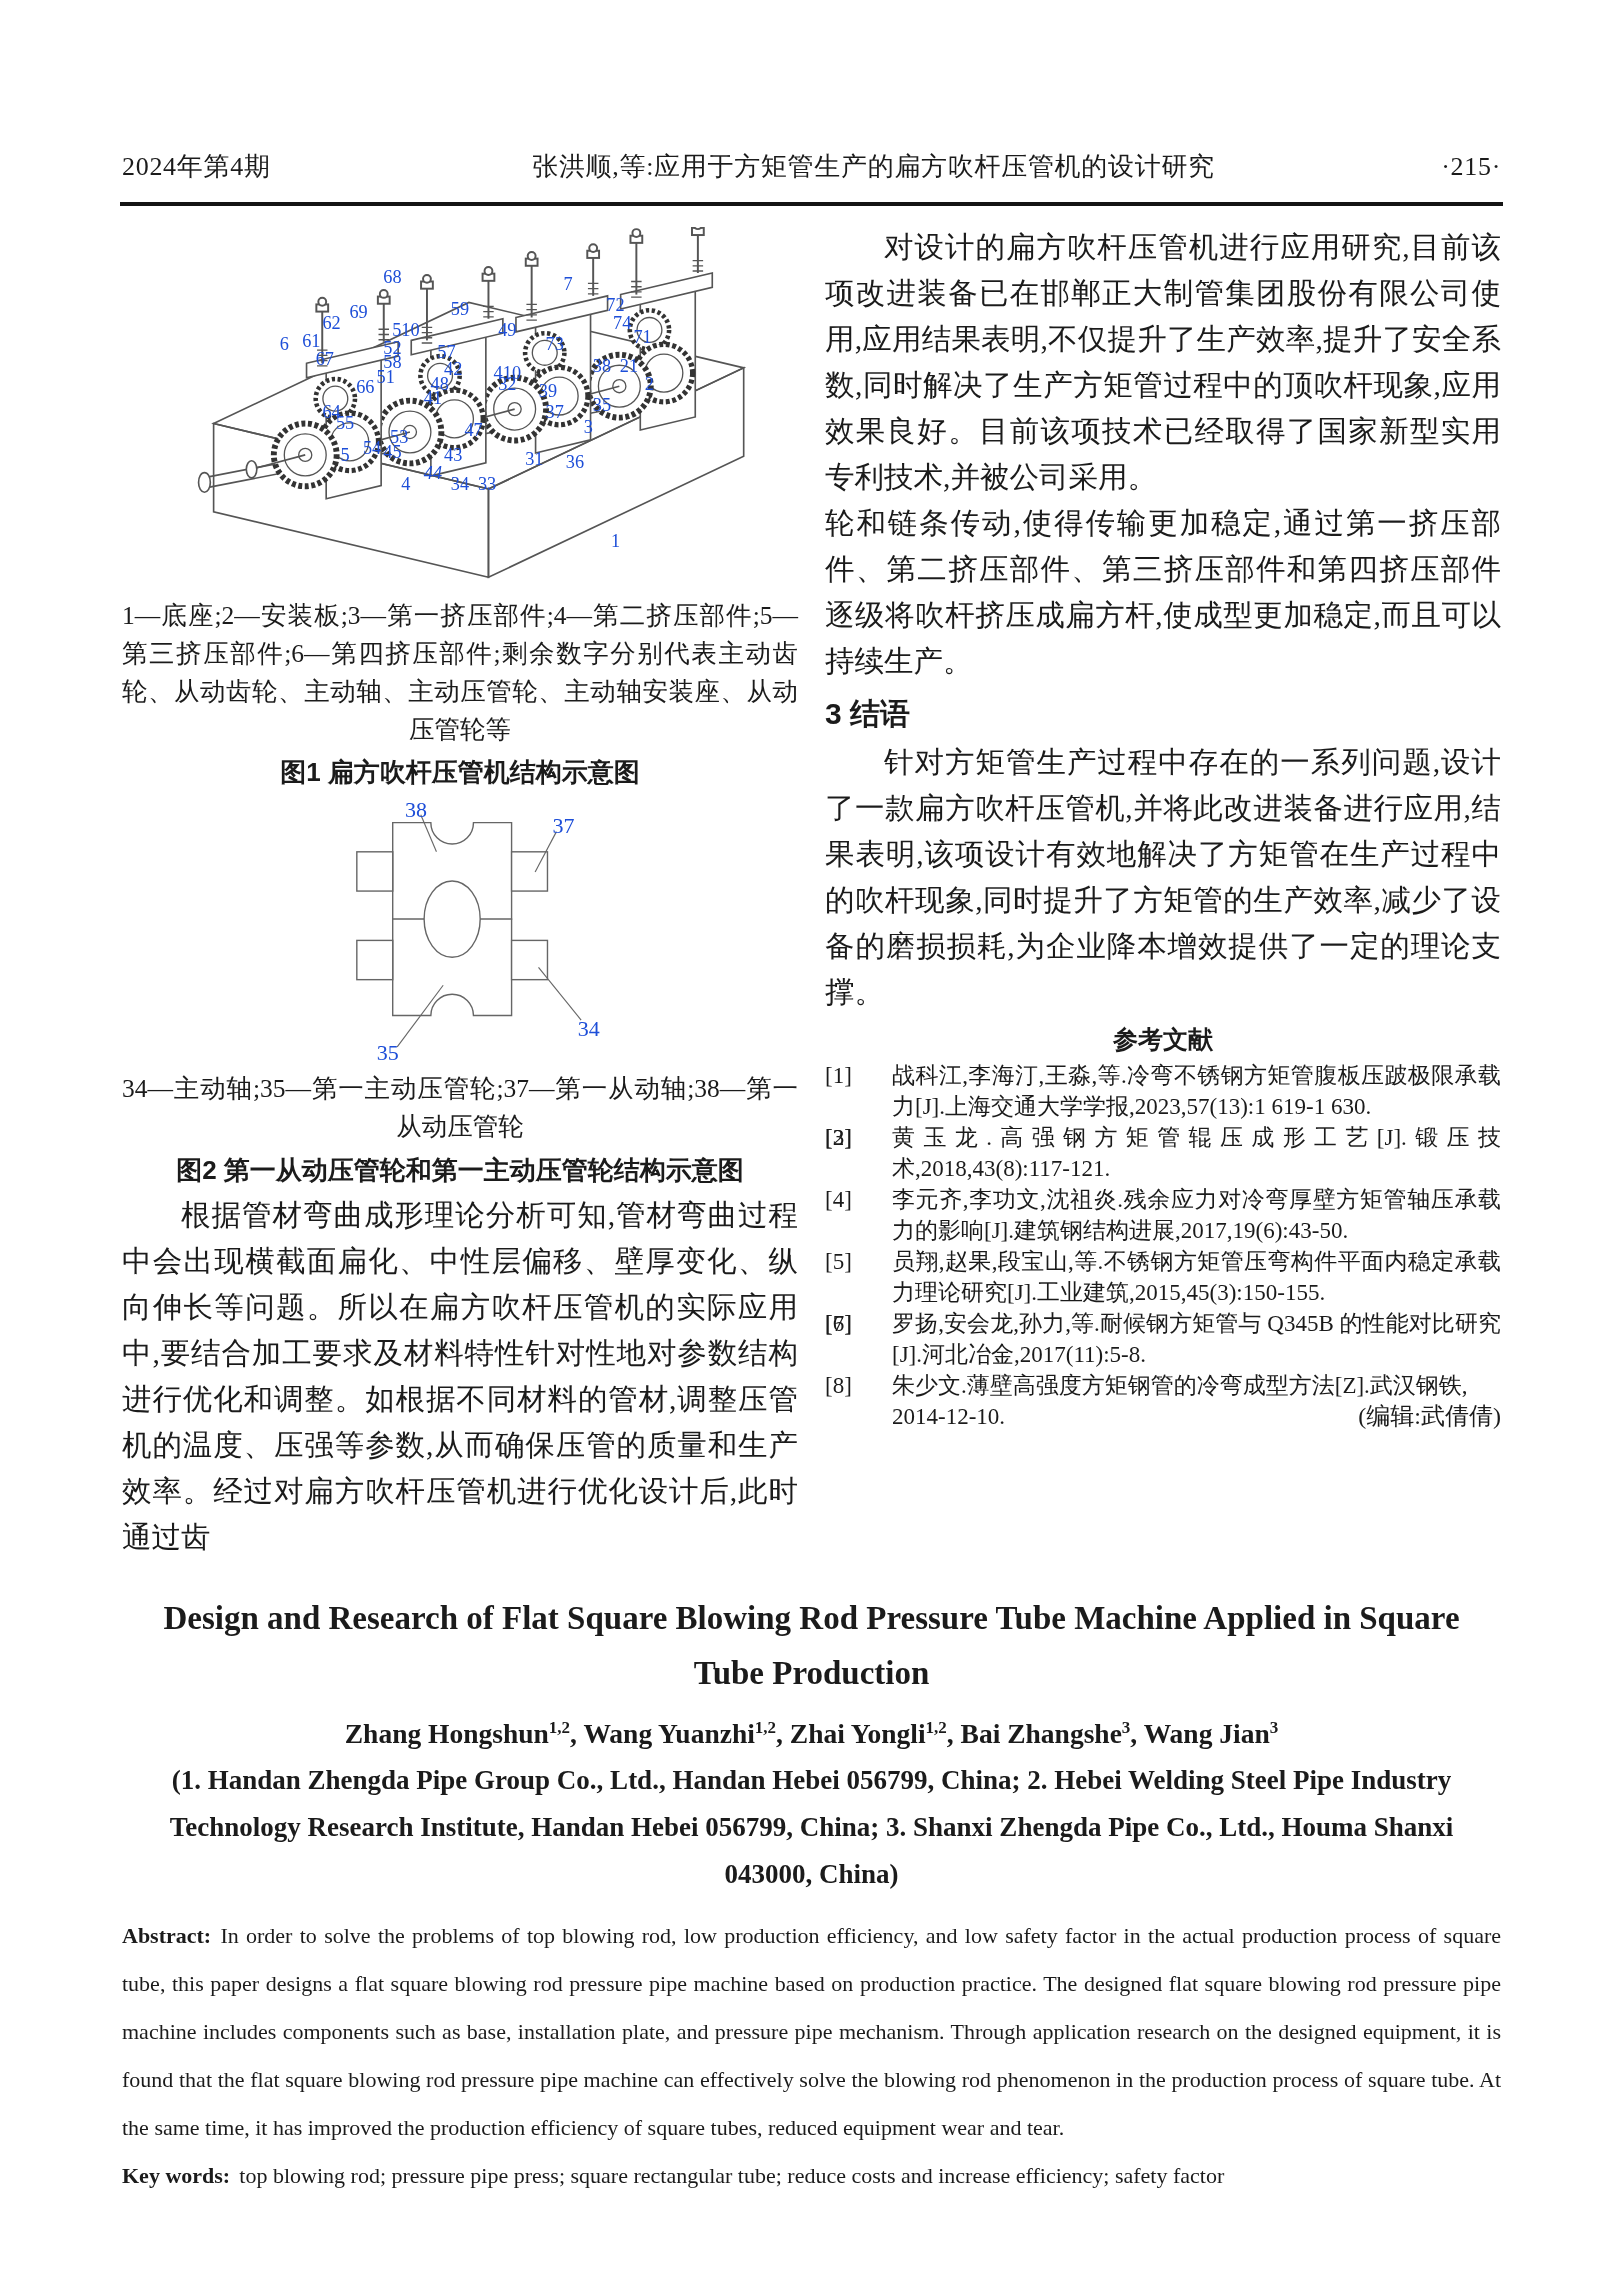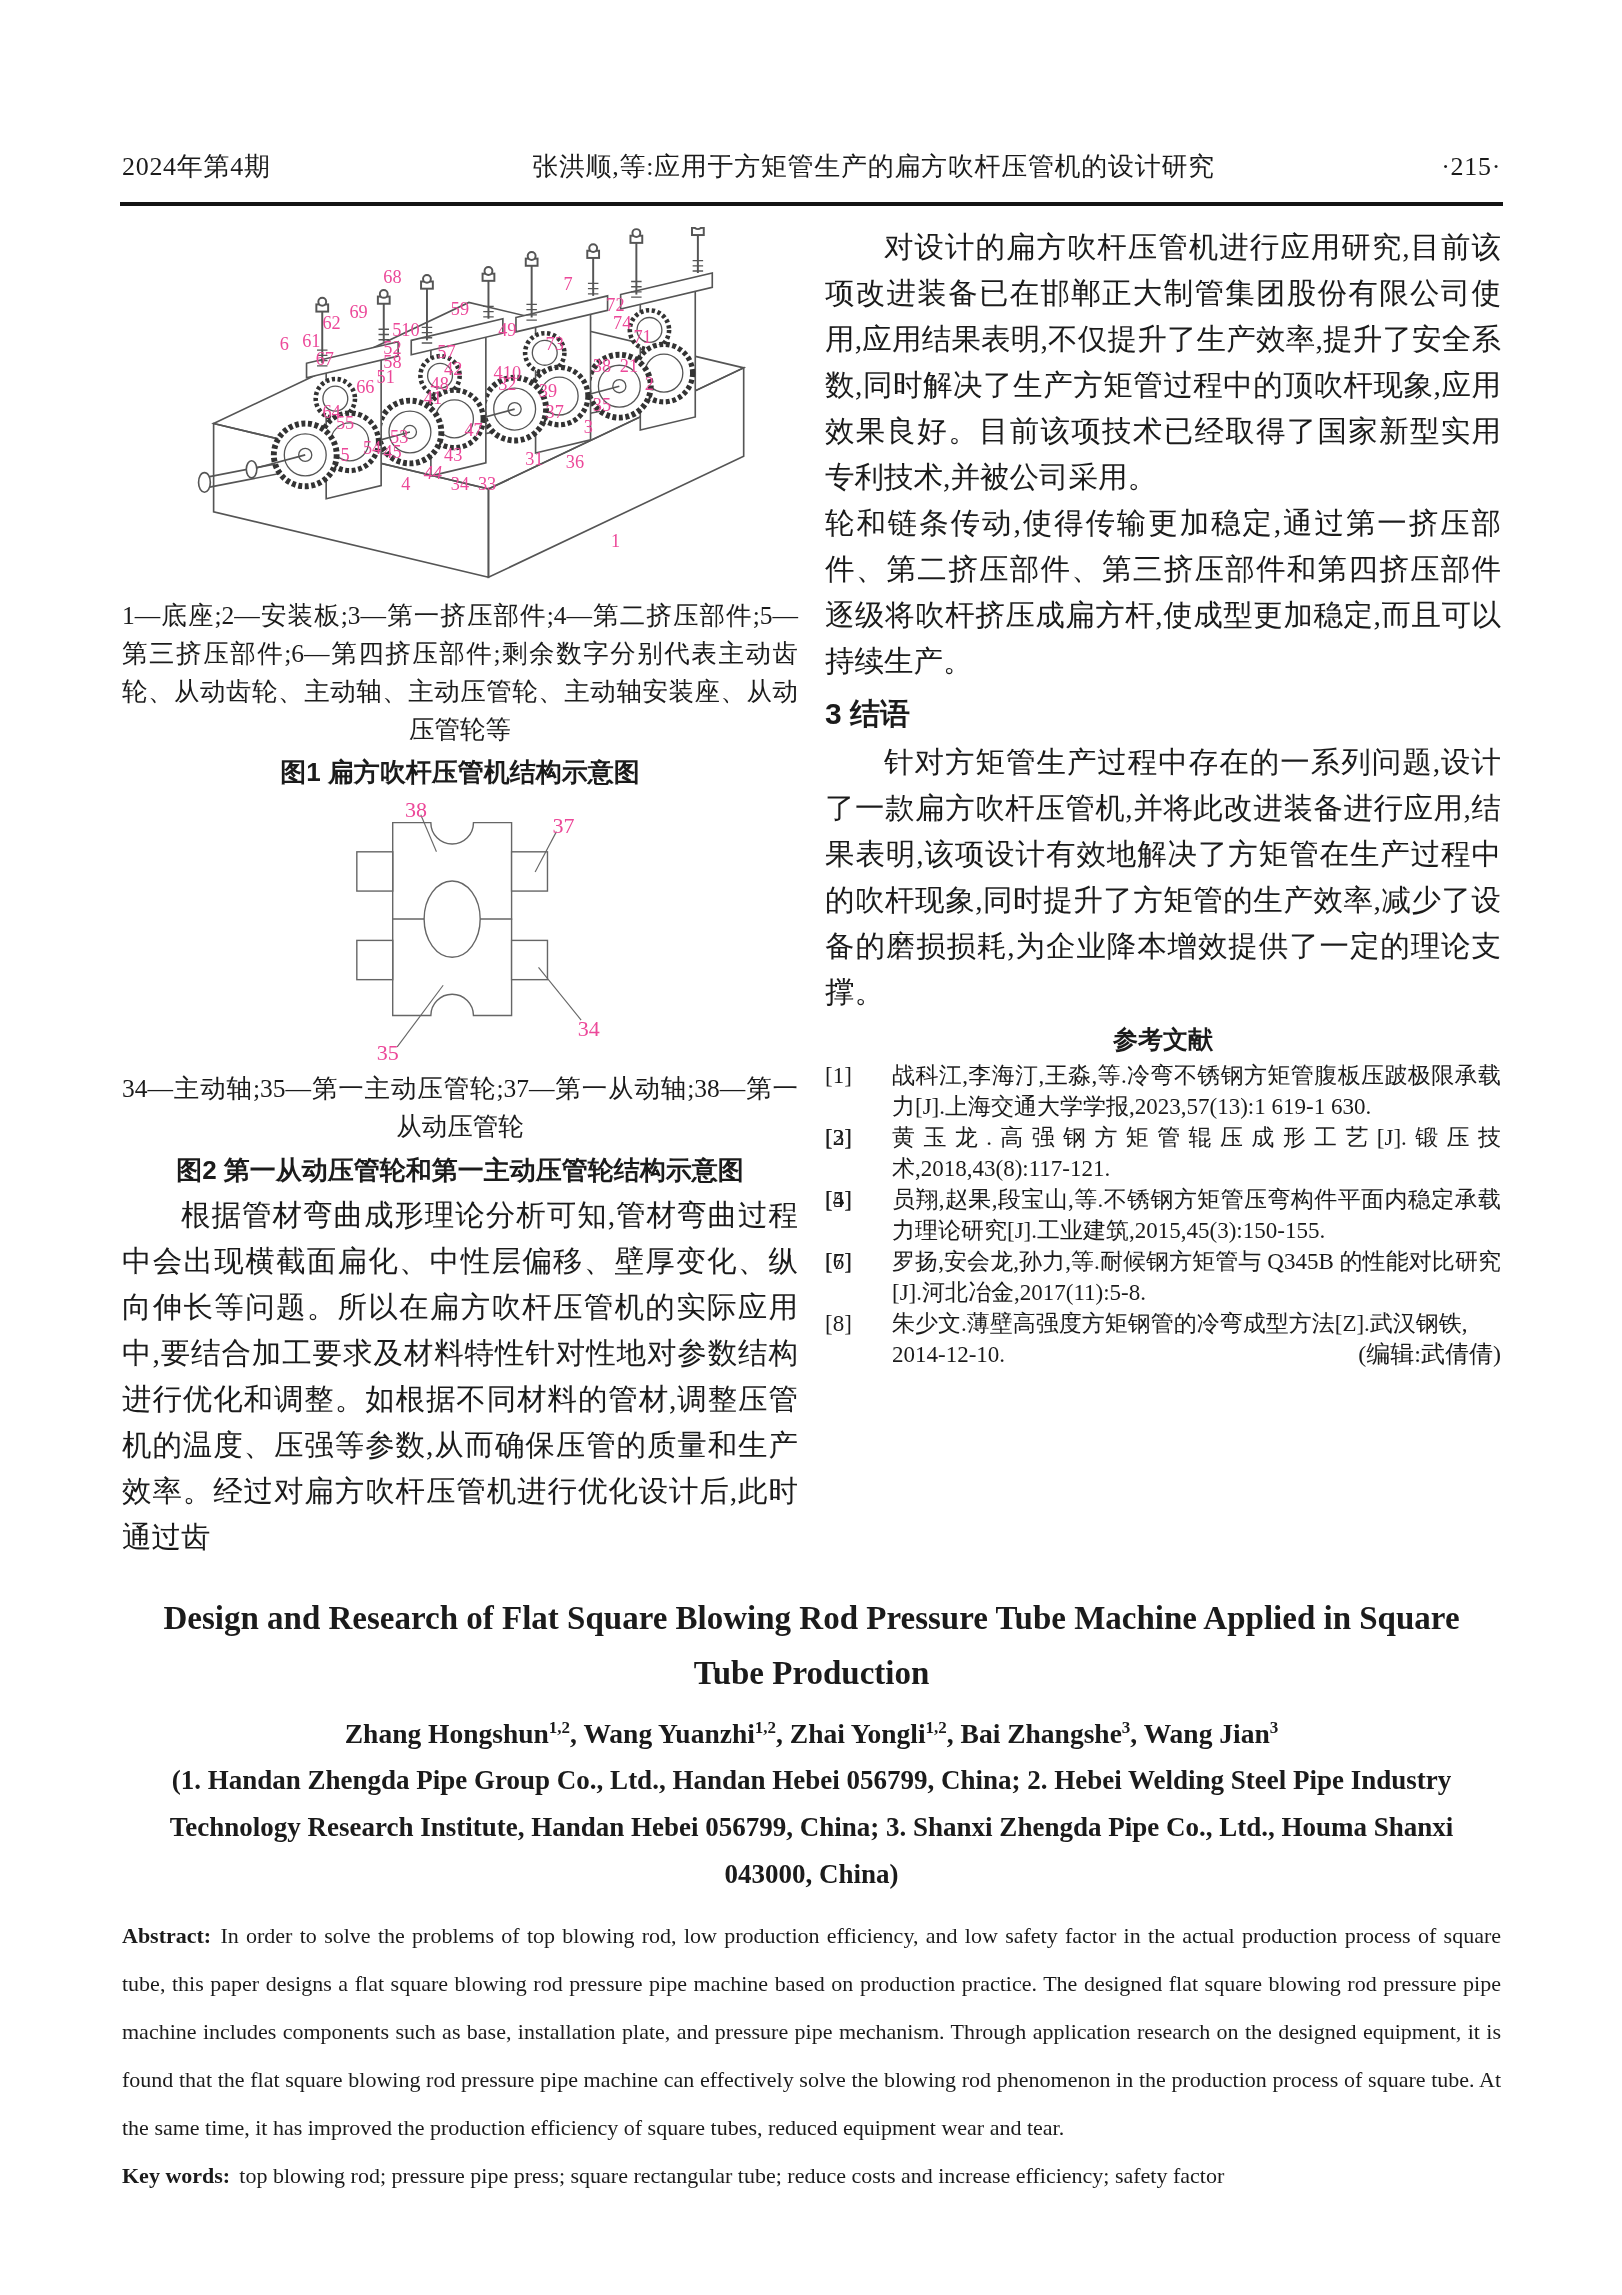--- a/index.html
+++ b/index.html
@@ -40,21 +40,21 @@
     margin:10.5px 0 7.9px 0;
   }
 
   
   .fig1-wrap { position:relative; width:676px; height:357px; margin-top:2.6px; }
   .fig2-wrap { position:relative; width:314px; height:264px; margin:10.5px auto 0 auto; }
   .fig-wrap svg, .fig1-wrap svg, .fig2-wrap svg { position:absolute; left:0; top:0; width:100%; height:100%; }
   .fig-labels { position:absolute; left:0; top:0; right:0; bottom:0; }
   .fig-label {
     position:absolute; transform:translate(-50%,-50%);
-    font-size:18.3px; color:#ec4899; white-space:nowrap;
+    font-size:18.3px; color:#1d4ed8; white-space:nowrap;
     font-family:"Liberation Serif","DejaVu Serif",serif;
   }
   .fig2-wrap .fig-label { font-size:22px; }
 
   .fig-caption {
     margin-top:13px; font-size:25.5px; line-height:38px;
     text-align:justify; text-align-last:center;
   }
   .fig-caption.two-line { margin-top:6.5px; }
   .fig-title {
@@ -259,21 +259,21 @@
     <p class="para">轮和链条传动,使得传输更加稳定,通过第一挤压部件、第二挤压部件、第三挤压部件和第四挤压部件逐级将吹杆挤压成扁方杆,使成型更加稳定,而且可以持续生产。</p>
 
     <h2 class="sec-heading">3  结语</h2>
     <p class="para indent">针对方矩管生产过程中存在的一系列问题,设计了一款扁方吹杆压管机,并将此改进装备进行应用,结果表明,该项设计有效地解决了方矩管在生产过程中的吹杆现象,同时提升了方矩管的生产效率,减少了设备的磨损损耗,为企业降本增效提供了一定的理论支撑。</p>
 
     <div class="refs-heading">参考文献</div>
     <div class="ref-list">
         <div class="ref-item"><span class="ref-no">[1]</span><span>战科江,李海汀,王淼,等.冷弯不锈钢方矩管腹板压跛极限承载力[J].上海交通大学学报,2023,57(13):1 619-1 630.</span></div>
         <div class="ref-item"><span class="ref-no">[2]</span></div>
         <div class="ref-item"><span class="ref-no">[3]</span><span>黄玉龙.高强钢方矩管辊压成形工艺[J].锻压技术,2018,43(8):117-121.</span></div>
-        <div class="ref-item"><span class="ref-no">[4]</span></div>
+        <div class="ref-item"><span class="ref-no">[4]</span><span>李元齐,李功文,沈祖炎.残余应力对冷弯厚壁方矩管轴压承载力的影响[J].建筑钢结构进展,2017,19(6):43-50.</span></div>
         <div class="ref-item"><span class="ref-no">[5]</span><span>员翔,赵果,段宝山,等.不锈钢方矩管压弯构件平面内稳定承载力理论研究[J].工业建筑,2015,45(3):150-155.</span></div>
         <div class="ref-item"><span class="ref-no">[6]</span></div>
         <div class="ref-item"><span class="ref-no">[7]</span><span>罗扬,安会龙,孙力,等.耐候钢方矩管与 Q345B 的性能对比研究[J].河北冶金,2017(11):5-8.</span></div>
         <div class="ref-item"><span class="ref-no">[8]</span><span>朱少文.薄壁高强度方矩钢管的冷弯成型方法[Z].武汉钢铁,</span></div>
       </div>
     <div class="ref-tail">
       <span class="ref-tail-right">(编辑:武倩倩)</span>
       <span class="ref-tail-left">2014-12-10.</span>
     </div>
   </div>

